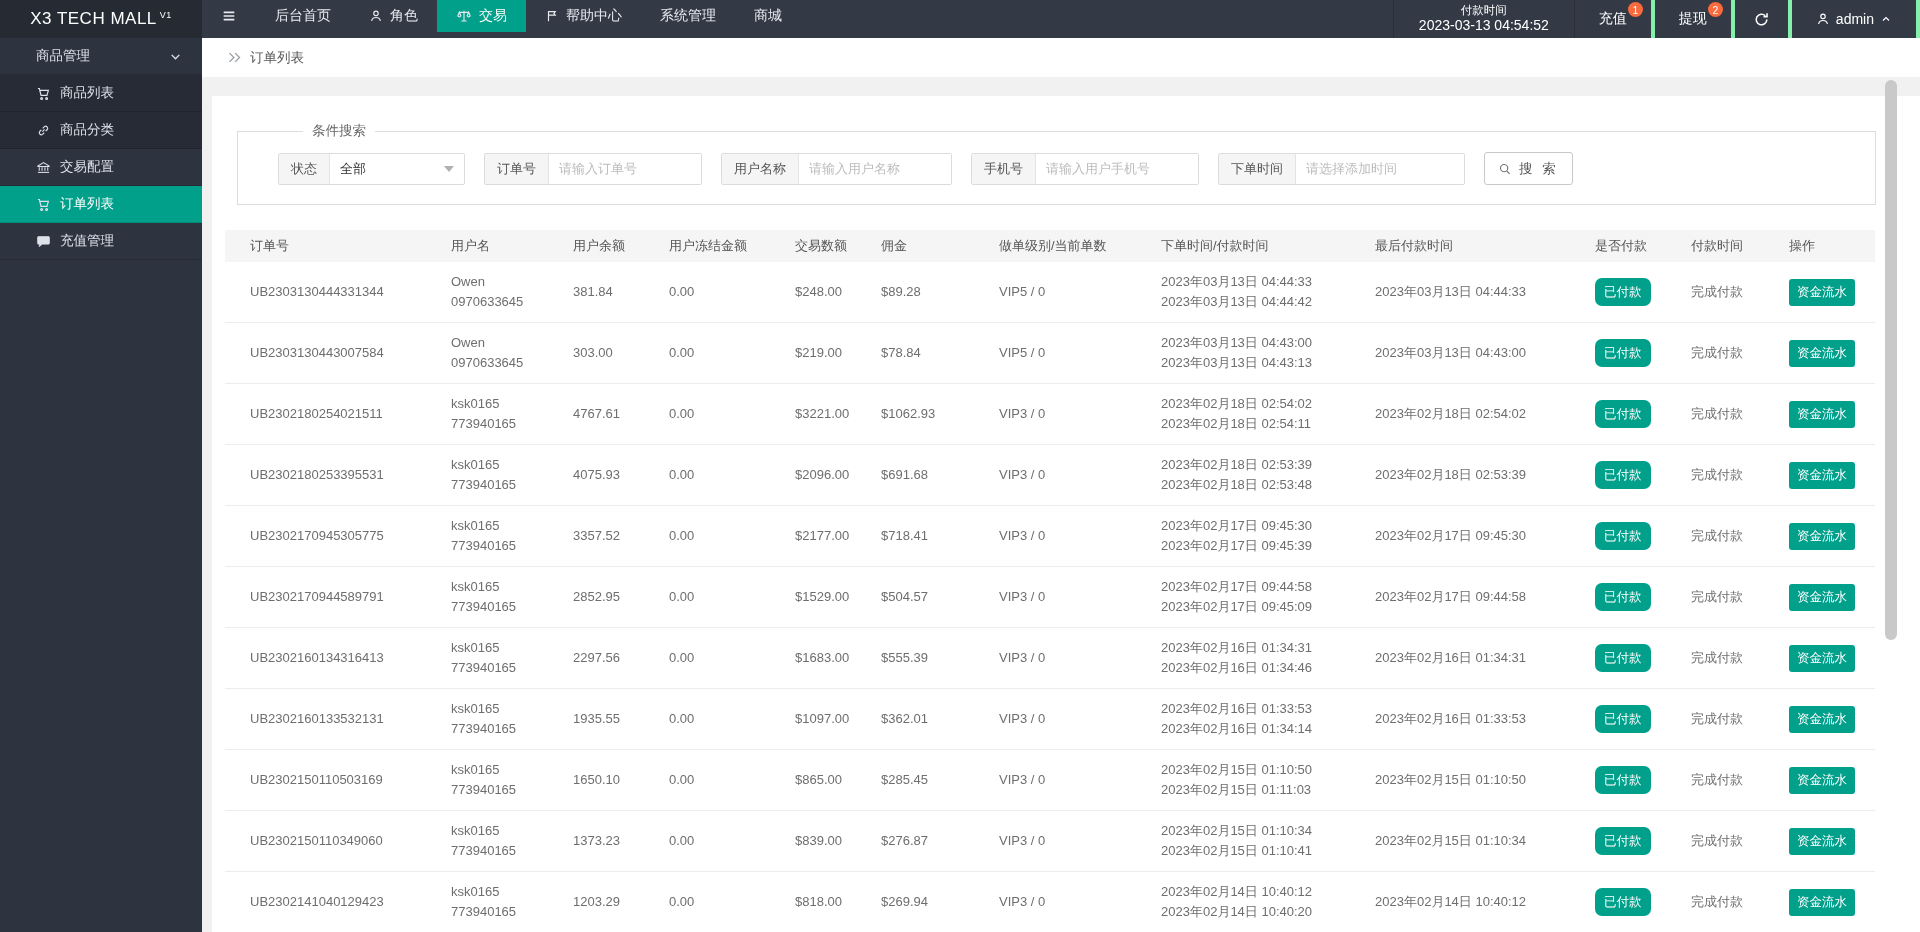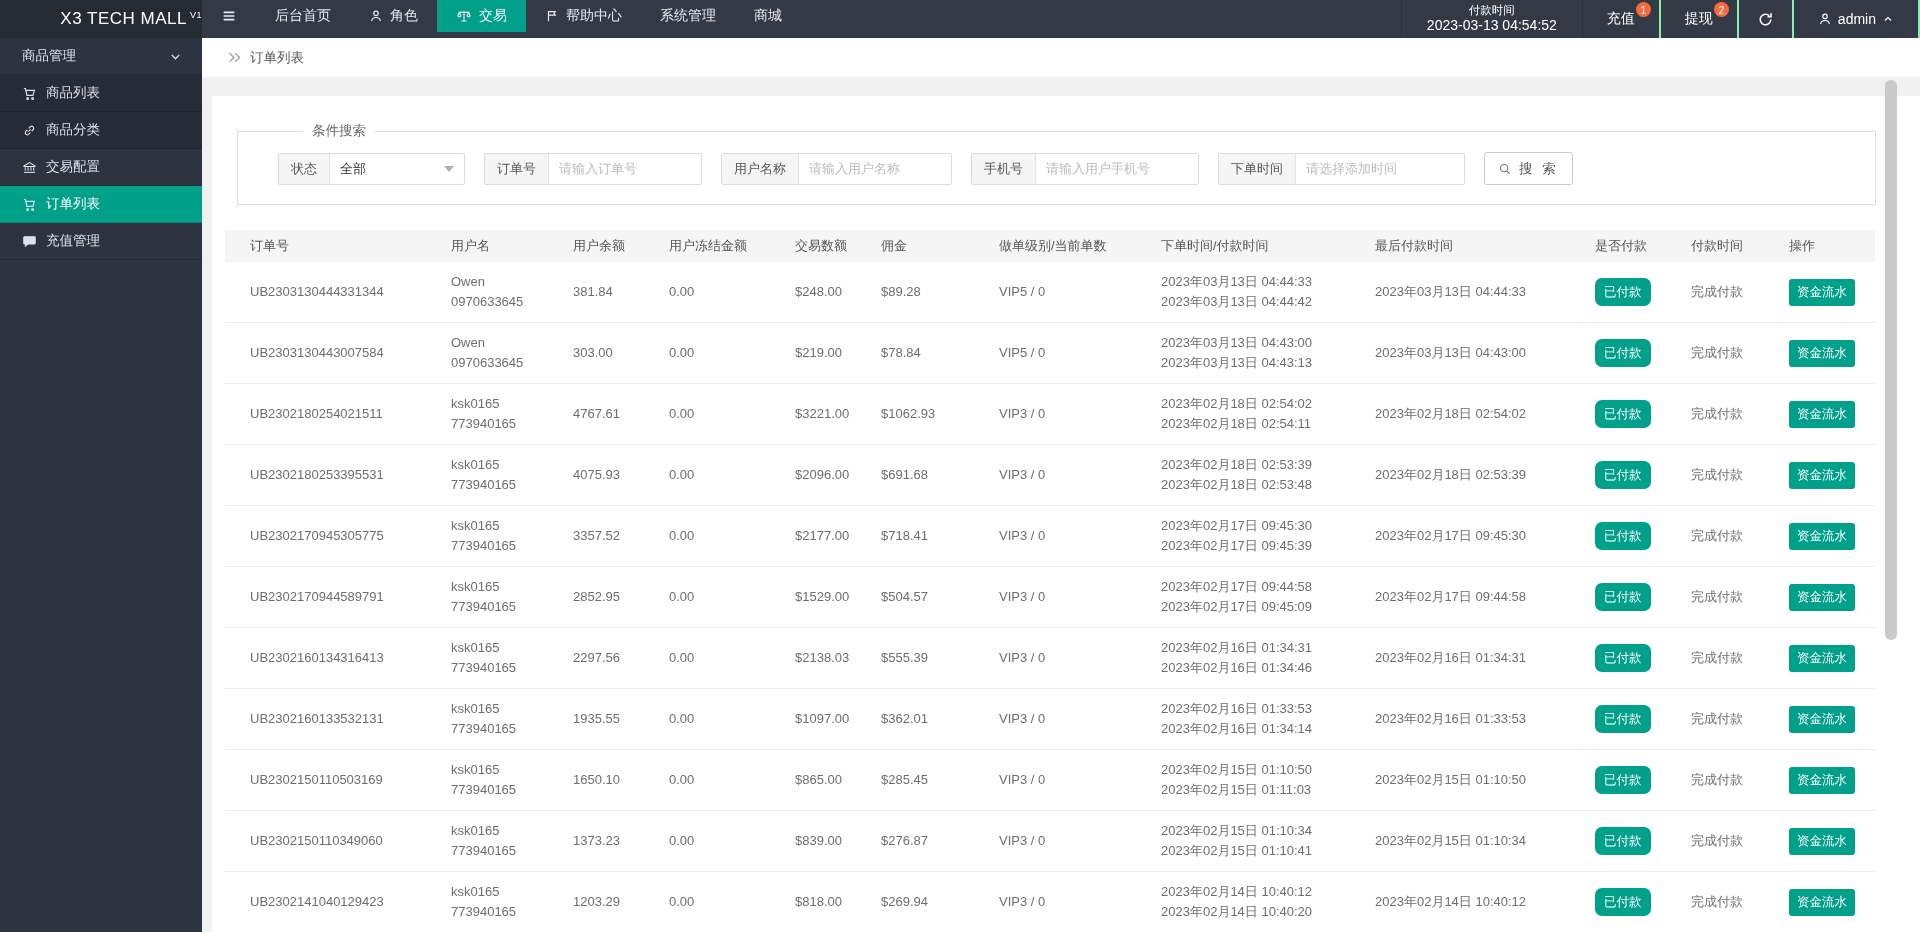--- a/index.html
+++ b/index.html
@@ -1,42 +1,42 @@
 <!DOCTYPE html>
 <html><head>
 <meta charset="utf-8">
 <style>
   * { margin:0; padding:0; box-sizing:border-box; }
   html,body { width:1920px; height:932px; overflow:hidden; background:#fff;
     font-family:"Liberation Sans","DejaVu Sans",sans-serif; font-size:13px; color:#555; }
 
   
   .topbar { position:fixed; top:0; left:0; width:1920px; height:38px; background:#343a45; display:flex; z-index:50; }
-  .logo { width:202px; height:38px; background:#262b33; color:#fff; display:flex; align-items:center; justify-content:flex-end;
+  .logo { width:202px; height:38px; background:#262b33; color:#fff; display:flex; align-items:center; justify-content:center;
     font-size:17px; letter-spacing:.5px; white-space:nowrap; }
   .logo sup { font-size:9px; margin-left:3px; transform:translateY(-4px); }
   .mainnav { display:flex; height:32px; }
   .nav-item { display:flex; align-items:center; gap:7px; padding:0 19px; color:#e7eaf0; font-size:14px; cursor:pointer; text-decoration:none; }
   .nav-item svg { stroke:#e7eaf0; }
   .nav-item.active { background:#00a08b; color:#fff; }
   .topbar-right { margin-left:auto; display:flex; height:38px; align-items:stretch; }
   .time-block { width:182px; border-left:1px solid #2a2f38; border-right:1px solid #2a2f38; color:#fff; text-align:center;
     display:flex; flex-direction:column; justify-content:center; line-height:1.25; }
   .time-block .t1 { font-size:11.5px; }
   .time-block .t2 { font-size:14px; }
   .top-link { position:relative; display:flex; align-items:center; gap:6px; padding:0 24px; color:#fff; font-size:14px;
-    border-right:2px solid #86efac; cursor:pointer; text-decoration:none; }
+    border-right:4px solid #86efac; cursor:pointer; text-decoration:none; }
   .top-link .nbadge { position:absolute; top:2px; right:8px; min-width:15px; height:15px; padding:0 4px; background:#f96a3d;
     border-radius:8px; color:#fff; font-size:10.5px; display:flex; align-items:center; justify-content:center; }
   .top-link.icon-only { padding:0 18px; }
   .top-link svg { stroke:#fff; }
 
   
   .sidebar { position:fixed; top:38px; left:0; width:202px; height:894px; background:#2e3340; z-index:40; }
-  .side-item { height:37px; display:flex; align-items:center; gap:9px; padding:0 20px 0 22px; color:#dde1e9; font-size:13.5px;
+  .side-item { height:37px; display:flex; align-items:center; gap:9px; padding:0 20px 0 36px; color:#dde1e9; font-size:13.5px;
     cursor:pointer; border-bottom:1px solid rgba(0,0,0,.14); }
   .side-item svg { stroke:#dde1e9; flex:0 0 auto; }
   .side-item.header { justify-content:space-between; background:#2e3340; }
   .side-item.sub { background:#262b36; }
   .side-item.active { background:#00a08b; color:#fff; }
 
   
   .breadcrumb-bar { position:fixed; top:38px; left:202px; width:1718px; height:39px; background:#fff; display:flex;
     align-items:center; padding-left:25px; gap:8px; z-index:30; }
   .breadcrumb-bar svg { stroke:#9aa0a6; }
@@ -396,21 +396,21 @@
     <td><button class="btn-flow">资金流水</button></td>
   </tr>
           <tr class="row">
     <td><span>UB2302160134316413</span></td>
     <td>
       <div>ksk0165</div>
       <div>773940165</div>
     </td>
     <td><span>2297.56</span></td>
     <td><span>0.00</span></td>
-    <td><span>$2138.03</span></td>
+    <td><span>$1683.00</span></td>
     <td><span>$555.39</span></td>
     <td><span>VIP3 / 0</span></td>
     <td>
       <div>2023年02月16日 01:34:31</div>
       <div>2023年02月16日 01:34:46</div>
     </td>
     <td><span>2023年02月16日 01:34:31</span></td>
     <td><span class="badge-paid">已付款</span></td>
     <td><span>完成付款</span></td>
     <td><button class="btn-flow">资金流水</button></td>

